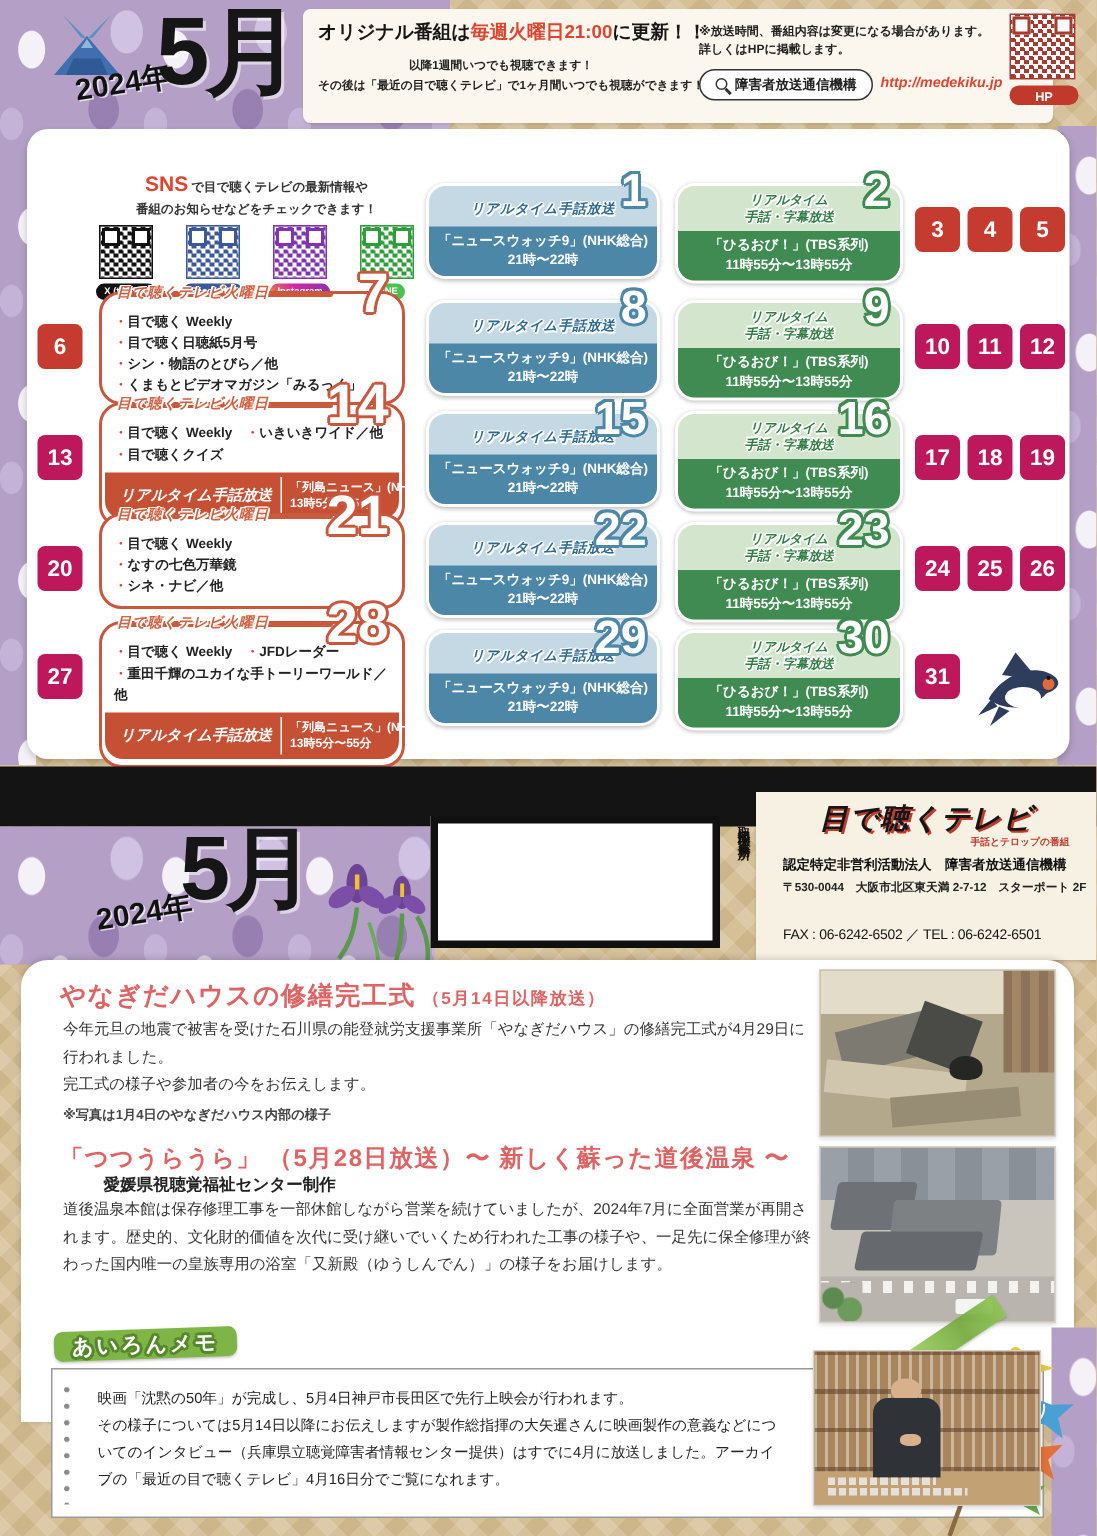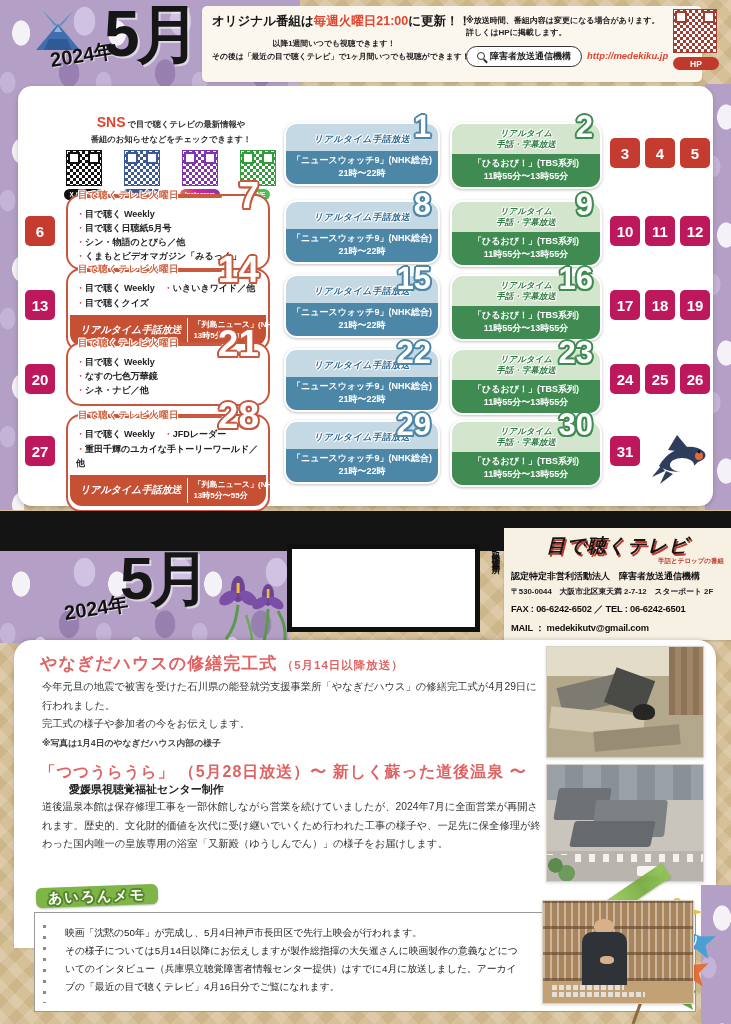--- a/index.html
+++ b/index.html
@@ -75,21 +75,21 @@
   .gbox { position:absolute; left:432px; top:8px; width:152px; border-radius:13px; background:#d4e5cd; border:2px solid #fff; box-shadow:0 1px 3px rgba(0,0,0,.25); }
   .whead { padding:9px 4px 5px; text-align:center; font-size:9px; font-weight:900; font-style:italic; color:#2d6a93; letter-spacing:.5px; }
   .ghead { padding:4px 4px 3px; text-align:center; font-size:8.5px; font-weight:900; font-style:italic; color:#2f7d42; line-height:1.35; }
   .wband { background:#4d87a8; color:#fff; text-align:center; font-size:9px; font-weight:bold; padding:3px 2px 5px; border-radius:0 0 11px 11px; line-height:1.4; }
   .gband { background:#3f8b51; color:#fff; text-align:center; font-size:9px; font-weight:bold; padding:3px 2px 5px; border-radius:0 0 11px 11px; line-height:1.4; }
   .boxnum { position:absolute; top:-13px; right:7px; font-size:31px; z-index:2; }
   .wnum { --oc:#4d87a8; } .gnum { --oc:#3f8b51; }
   
   .tbox { position:absolute; left:48px; top:2px; width:204px; background:#fff; border:2px solid #c8573d; border-radius:15px; display:flex; flex-direction:column; padding:12px 8px 4px; min-height:64px; }
   .tline { position:absolute; top:-1px; left:10px; right:46px; height:2.5px; background:#cb5a3c; border-radius:2px; }
-  .tlabel { position:absolute; top:-7px; left:10px; font-size:9.5px; font-weight:900; color:#d0603f; background:#fff0; z-index:2; letter-spacing:.5px; }
+  .tlabel { position:absolute; top:-7px; left:10px; font-size:9.5px; font-weight:900; font-style:italic; color:#d0603f; background:#fff0; z-index:2; letter-spacing:.5px; }
   .tnum { position:absolute; top:-19px; right:9px; font-size:37px; --oc:#c8573d; z-index:3; }
   .titems { display:flex; flex-wrap:wrap; column-gap:9px; row-gap:1px; font-size:9px; color:#222; font-weight:bold; line-height:1.55; flex:1; align-content:flex-start; }
   .titems.stack { flex-direction:column; row-gap:0; }
   .titem::before { content:"・"; color:#cc4a35; font-weight:900; }
   .tband { display:flex; align-items:center; background:#c65033; color:#fff; margin:4px -6px 0; border-radius:0 0 12px 12px; padding:3px 4px; }
   .tband .bl { font-size:10px; font-weight:900; font-style:italic; padding:0 6px; white-space:nowrap; }
   .tband .br { border-left:1.5px solid #fff; padding:1px 5px; font-size:8px; font-weight:bold; line-height:1.45; white-space:nowrap; }
   
   #sns { position:absolute; left:40px; top:-2px; width:226px; }
   .sns-line { font-size:8.3px; font-weight:900; color:#333; text-align:center; line-height:1.5; white-space:nowrap; }
@@ -100,26 +100,26 @@
   .sns-pill { margin-top:3px; font-size:6.3px; font-weight:bold; color:#fff; border-radius:8px; padding:2px 5px; white-space:nowrap; }
   .pill-x { background:#111; } .pill-fb { background:#3b5998; }
   .pill-ig { background:linear-gradient(45deg,#e09433,#d6249f,#8134af); }
   .pill-line { background:#4cc153; }
   
   #divider { position:absolute; left:0; top:511px; width:731px; height:40px; background:#141414; }
   
   #bottom-half { position:absolute; left:0; top:551px; width:731px; height:473px; }
   #stamp-box { left:287px; top:-7px; width:193px; height:88px; background:#fff; border:5px solid #101010; }
   #vlabel { left:489px; top:-7px; height:88px; width:15px; writing-mode:vertical-rl; font-size:8.5px; font-weight:900; color:#111; letter-spacing:2px; display:flex; align-items:center; }
-  #org-box { left:504px; top:-23px; width:227px; height:112px; background:#f7f1e3; padding:5px 7px; box-shadow:0 1px 2px rgba(0,0,0,.15); }
+  #org-box { left:504px; top:-23px; width:227px; height:112px; background:#f7f1e3; padding:5px 18px; box-shadow:0 1px 2px rgba(0,0,0,.15); }
   .logo-line { font-size:19px; font-weight:900; font-style:italic; color:#161616; text-align:center; text-shadow:1.5px 1.5px 0 #c0392b; letter-spacing:1px; }
   .logo-tag { text-align:right; font-size:6.5px; color:#c0392b; font-weight:900; margin-top:-2px; }
   .org-name { font-size:9px; font-weight:900; color:#111; margin-top:4px; white-space:nowrap; }
   .org-addr { font-size:7.8px; font-weight:bold; color:#222; margin-top:3px; white-space:nowrap; }
-  .org-faxtel,.org-mail { font-size:9.3px; font-weight:700; color:#111; margin-top:6px; white-space:nowrap; letter-spacing:-.2px; }
+  .org-faxtel,.org-mail { font-size:9.3px; font-weight:400; color:#111; margin-top:20px; white-space:nowrap; letter-spacing:-.2px; }
   
   #articles { left:14px; top:89px; width:702px; height:308px; background:#fff; border-radius:18px 18px 0 0; box-shadow:0 -1px 4px rgba(0,0,0,.15); }
   .a-title { font-weight:900; color:#e06363; letter-spacing:1px; text-shadow:1.5px 1.5px 0 rgba(255,255,255,.9),-1px -1px 0 rgba(255,255,255,.9); }
   .a-body { font-size:10.3px; color:#333; line-height:1.8; font-weight:500; }
   .a-note { font-size:8.8px; color:#444; font-weight:bold; }
   .photo { position:absolute; overflow:hidden; border:1px solid #d8d2c6; box-shadow:0 1px 3px rgba(0,0,0,.15); }
   
   .memo-label { position:absolute; background:#7fb447; color:#fff; font-size:14px; font-weight:900; border-radius:6px; padding:3px 12px; transform:rotate(-2deg); letter-spacing:2px; --oc:#55882a; box-shadow:0 1px 2px rgba(0,0,0,.25); }
   #memo-box { position:absolute; background:#fff; border:1.5px solid #9a9a9a; }
   #memo-box::before { content:""; position:absolute; left:7px; top:8px; bottom:8px; width:5px;

